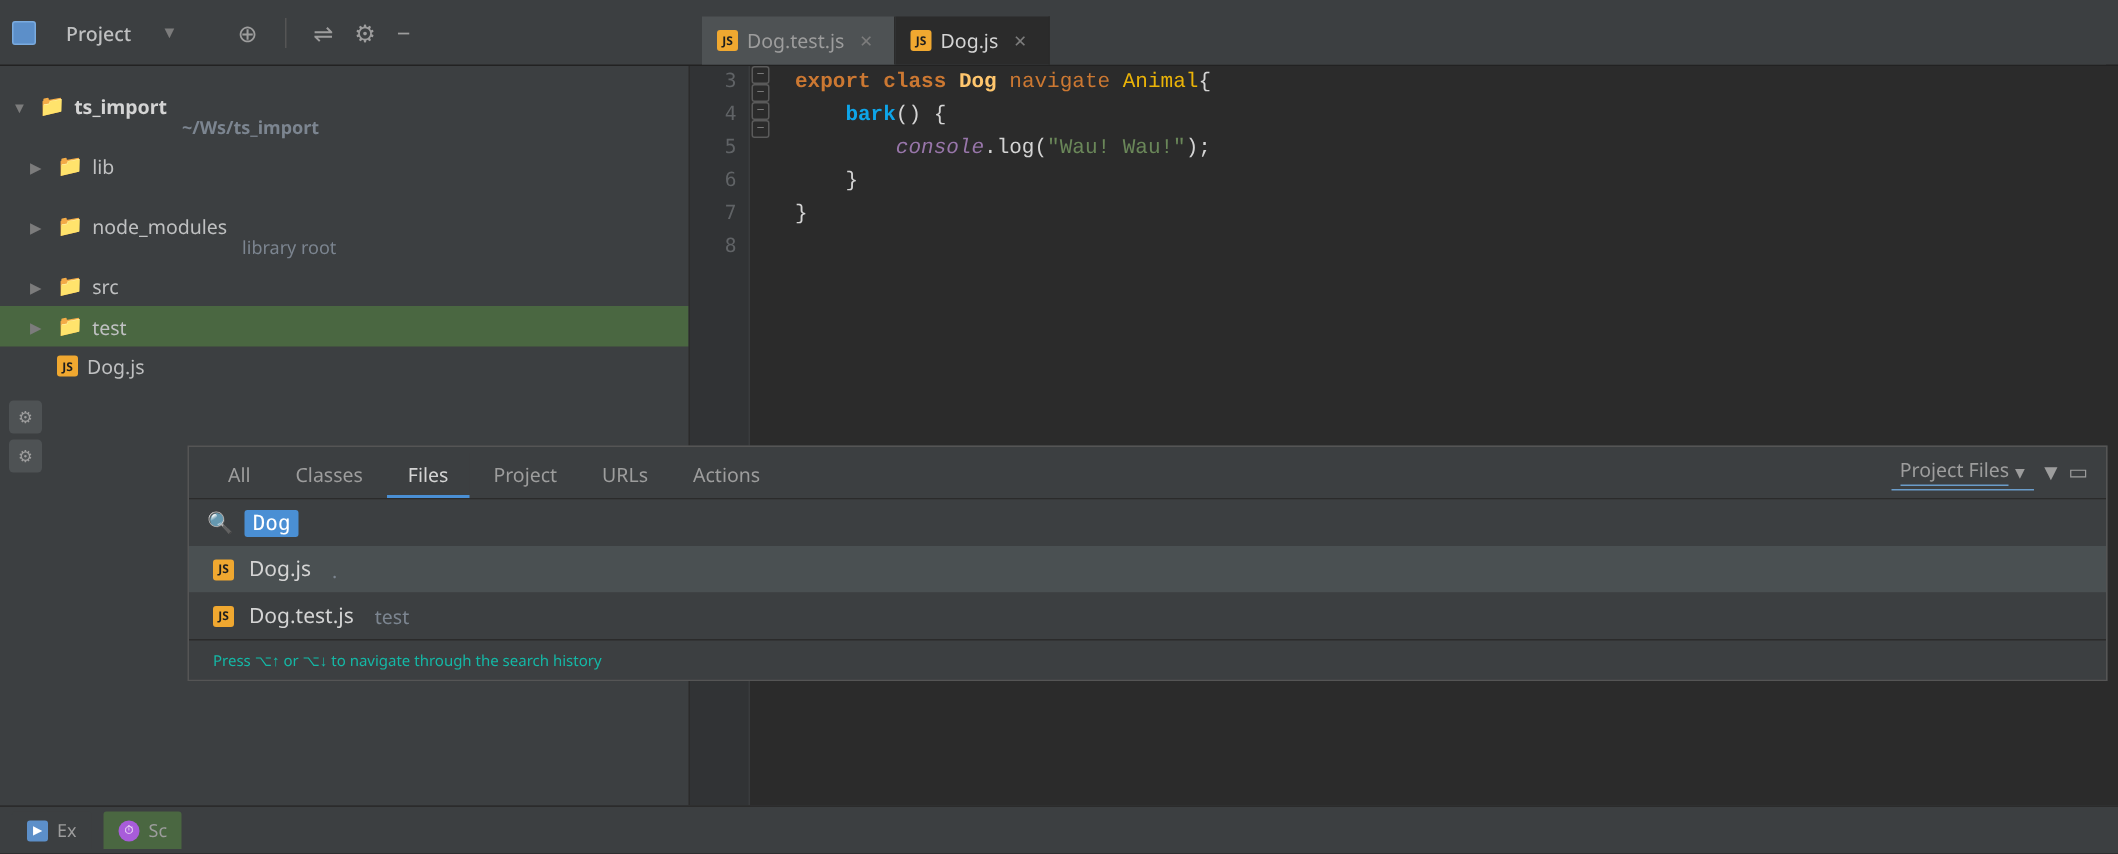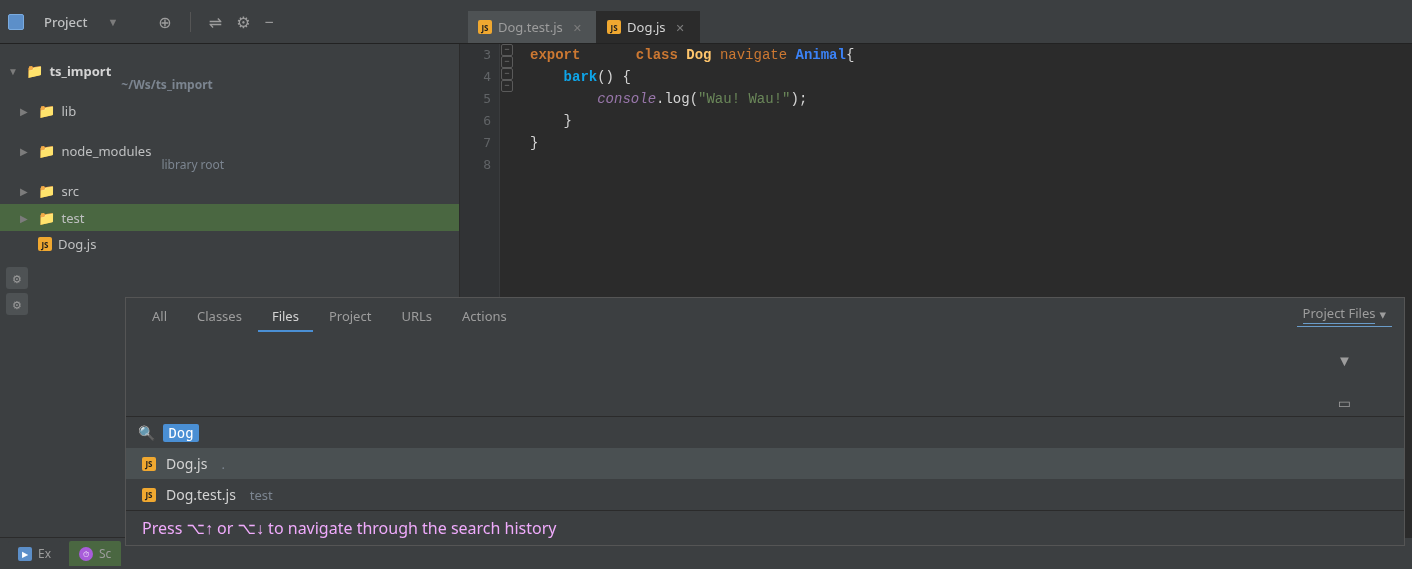--- a/index.html
+++ b/index.html
@@ -268,24 +268,24 @@
       align-items: center;
       justify-content: center;
       color: #7c7c7c;
       font-size: 9px;
       margin-right: 4px;
       flex-shrink: 0;
       cursor: pointer;
     }
 
     .kw-export { color: #cc7832; font-weight: bold; }
-    .kw-class { color: #cc7832; font-weight: bold; margin-left: 47px; }
+    .kw-class { color: #cc7832; font-weight: bold; }
     .kw-extends { color: #cc7832; }
     .cls-name { color: #ffc66d; font-weight: bold; }
-    .cls-animal { color: #3b82f6; font-weight: bold; }
+    .cls-animal { color: #eab308; }
     .method-name { color: #0ea5e9; font-weight: bold; }
     .kw-console { color: #9876aa; font-style: italic; }
     .str-val { color: #6a8759; }
     .punct { color: #d4d4d4; }
     .kw-log { color: #d4d4d4; }
 
     
     .search-popup {
       position: absolute;
       left: 125px;
@@ -321,23 +321,22 @@
       background: #3c3f41;
     }
 
     .search-tab-spacer {
       flex: 1;
     }
 
     .search-tab-actions {
       display: flex;
       align-items: center;
-      gap: 23px;
+      gap: 4px;
       padding-bottom: 4px;
-      flex-direction: column;
     }
 
     .scope-dropdown {
       display: flex;
       align-items: center;
       gap: 4px;
       color: #9d9d9d;
       font-size: 13px;
       cursor: pointer;
       padding: 2px 6px;
@@ -394,22 +393,22 @@
     }
 
     .result-path {
       color: #7c8590;
       font-size: 13px;
       margin-left: 4px;
     }
 
     .search-hint {
       padding: 6px 16px;
-      color: #f0abfc;
-      font-size: 16px;
+      color: #14b8a6;
+      font-size: 10px;
       border-top: 1px solid #2b2b2b;
       background: #3c3f41;
     }
 
     
     .bottom-panel {
       height: 32px;
       background: #3c3f41;
       border-top: 1px solid #2b2b2b;
       display: flex;

